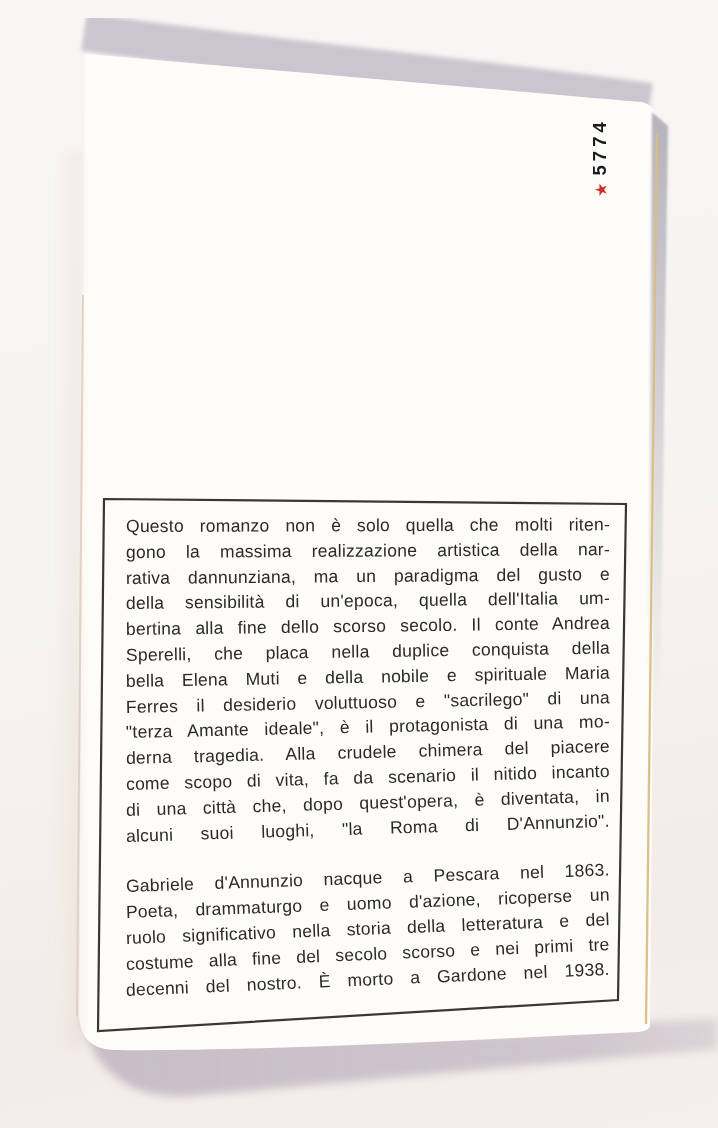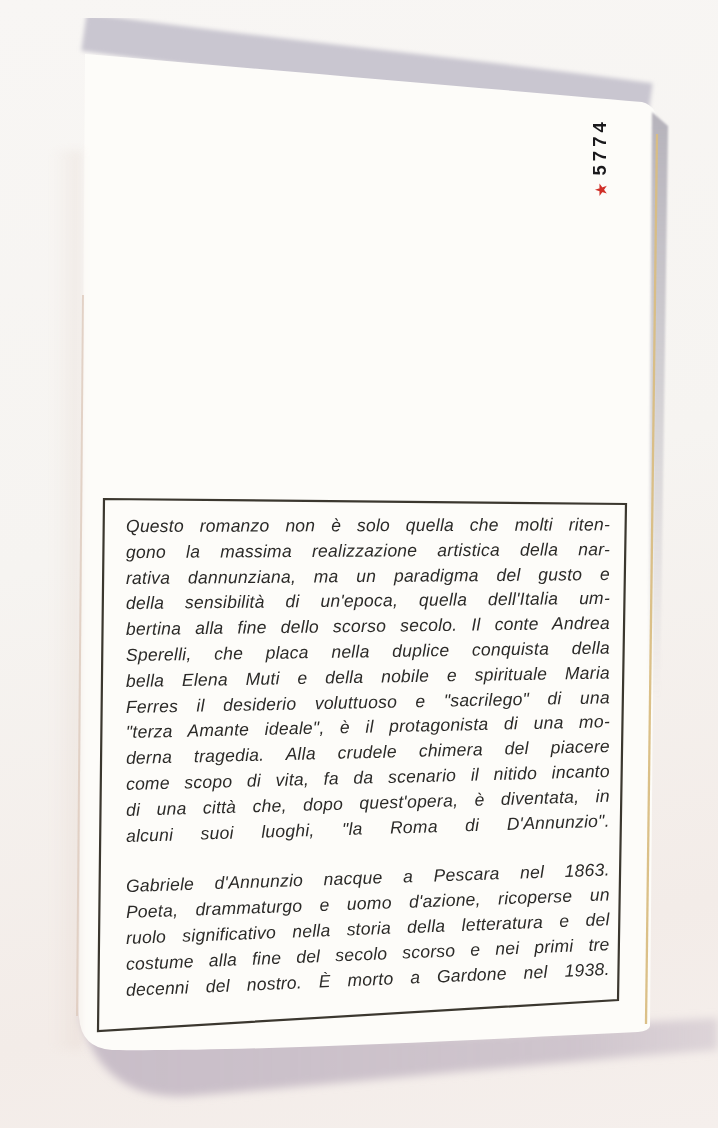--- a/index.html
+++ b/index.html
@@ -6,21 +6,21 @@
   body{
     width:718px;height:1128px;overflow:hidden;position:relative;
     font-family:"Liberation Sans",sans-serif;
     background:linear-gradient(168deg,#f8f6f4 0%,#f6f4f1 45%,#f3ece8 82%,#f5efec 100%);
   }
   #scene{position:absolute;inset:0;}
   #decor{position:absolute;left:0;top:0;z-index:1;}
   
   #blurb{
     position:absolute;left:126px;top:514px;width:484px;z-index:3;
-    color:#2b2a28;font-size:17.5px;letter-spacing:.25px;font-style:italic;
+    color:#2b2a28;font-size:17.5px;letter-spacing:.25px;
   }
   #blurb .line{
     height:25.8px;line-height:25.8px;
     text-align:justify;text-align-last:justify;
     transform-origin:0 50%;
     white-space:normal;
   }
   #para2{margin-top:25px;}
   
   #spine-rot{

